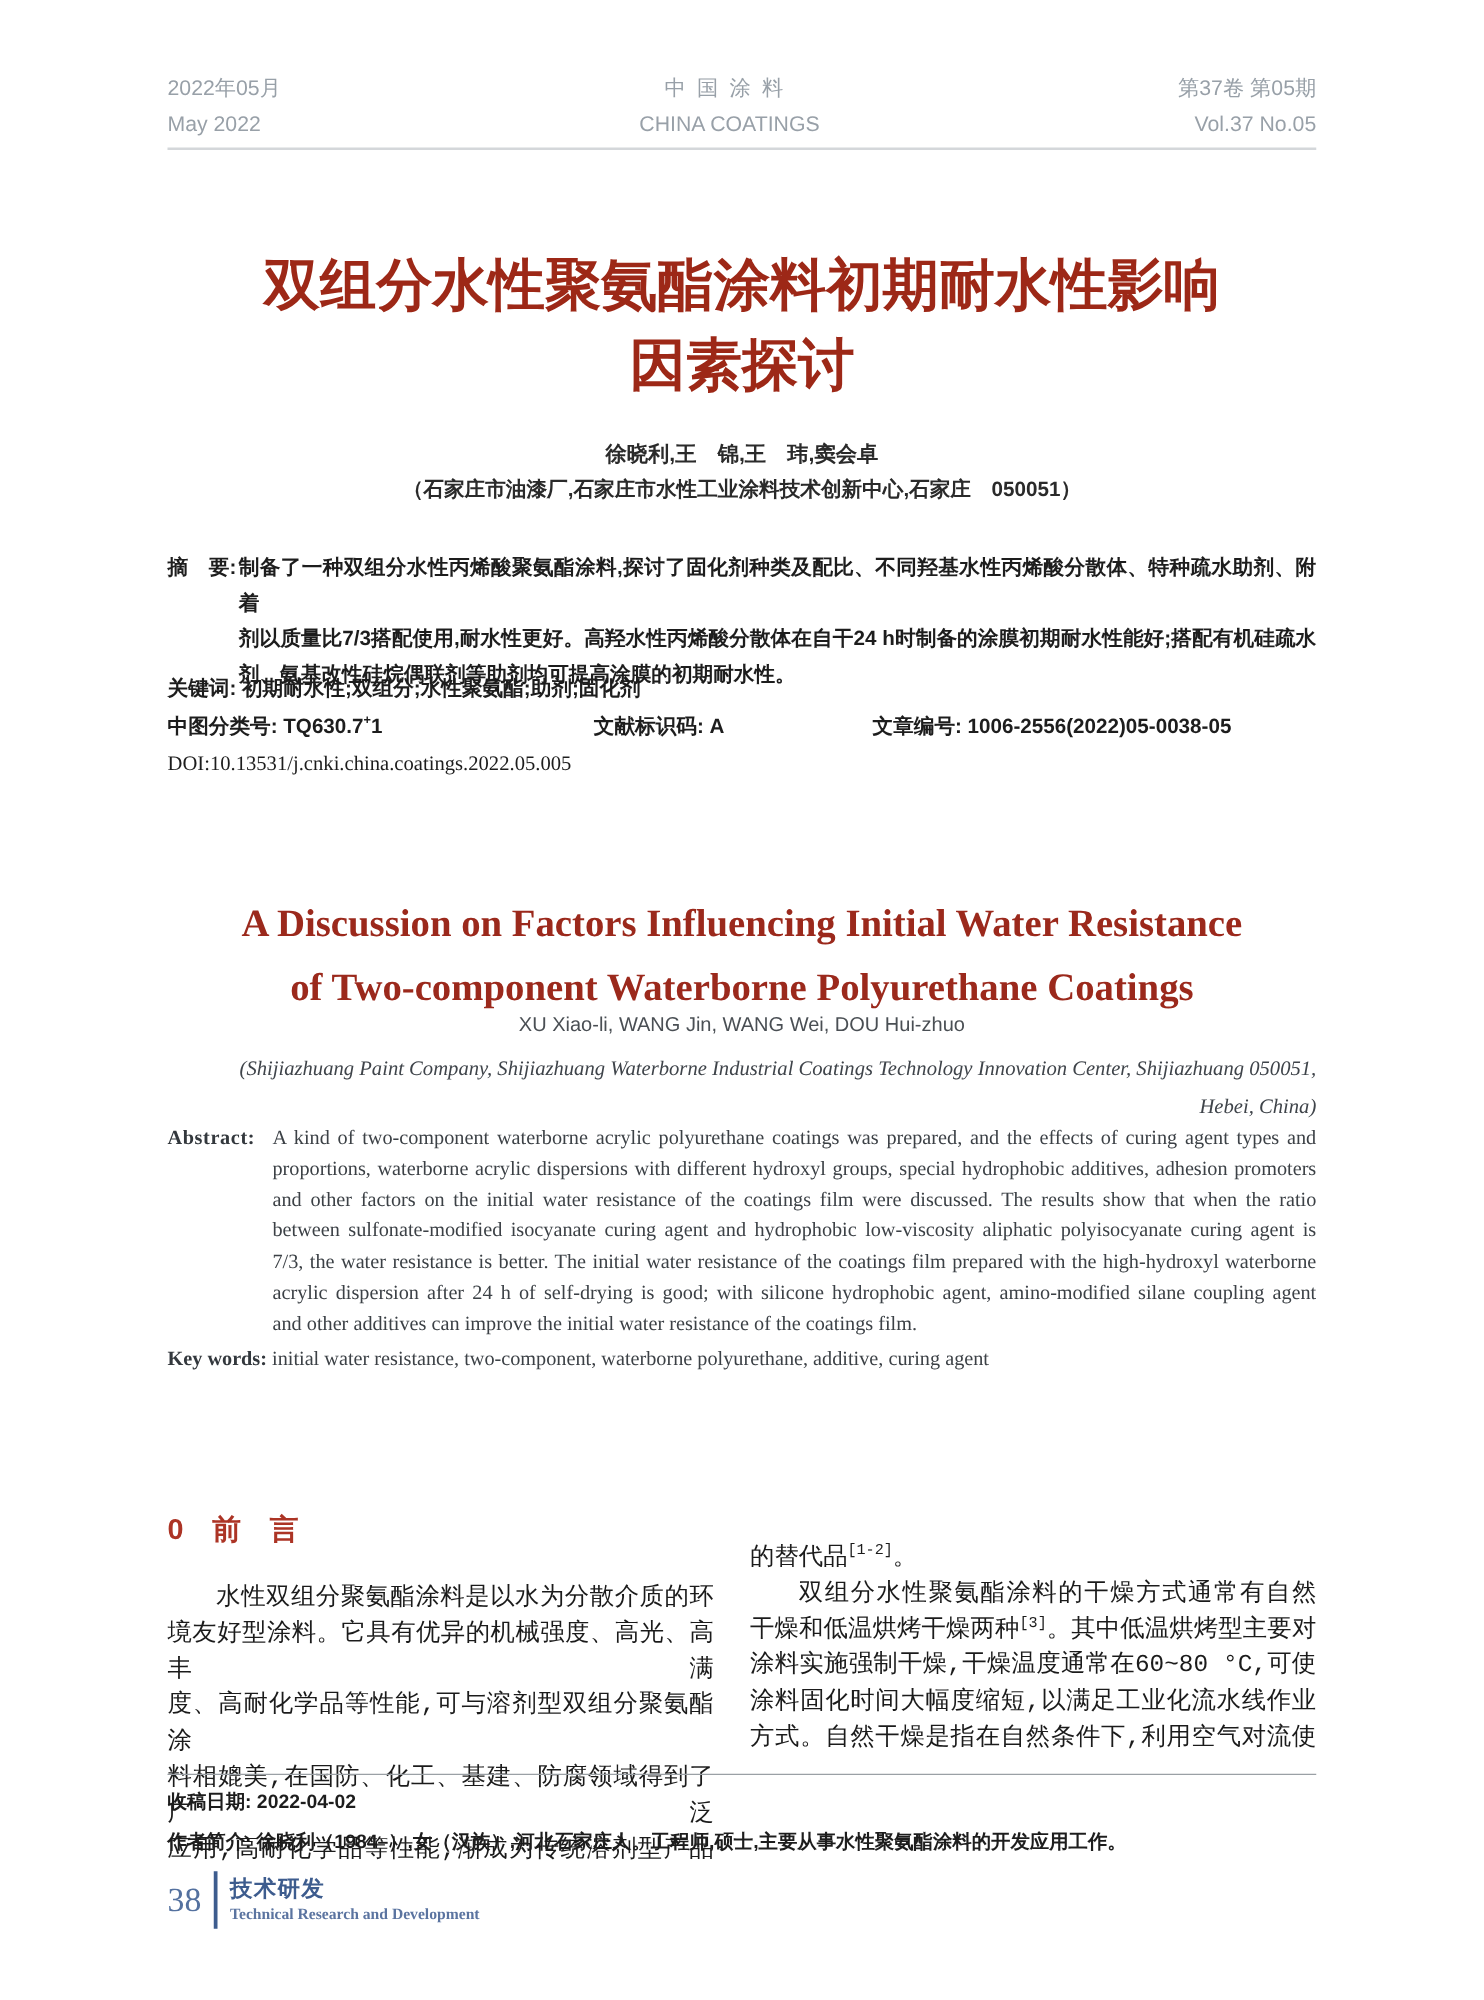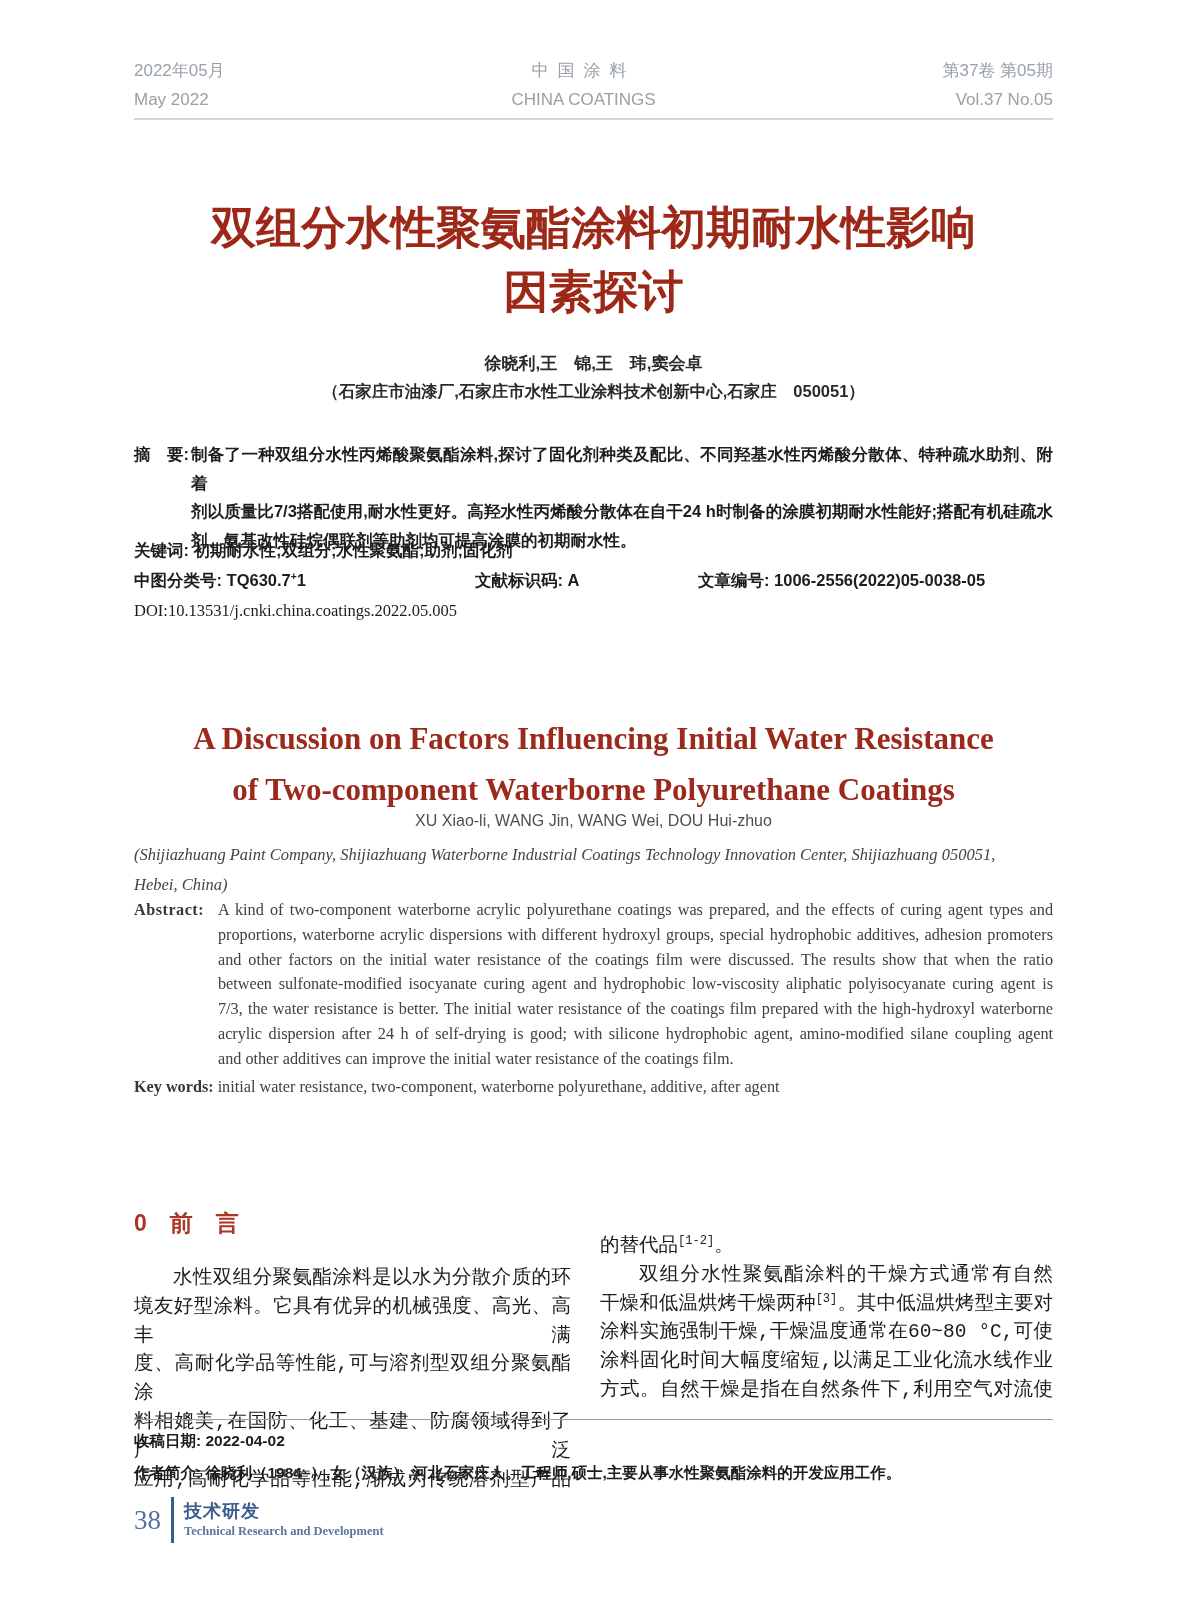--- a/index.html
+++ b/index.html
@@ -40,21 +40,21 @@
   .meta-row .cell3{flex:1;}
   .meta-row .lbl{font-weight:800;}
   .doi{top:601px;left:0;width:919px;font-family:"Liberation Serif","DejaVu Serif",serif;
        font-size:16.5px;color:#1d1d1d;}
 
   
   .title-en{top:713px;left:0;width:919px;text-align:center;
             font-family:"Liberation Serif","DejaVu Serif",serif;font-weight:700;
             font-size:31px;line-height:51px;color:#9B291C;}
   .authors-en{top:812px;left:0;width:919px;text-align:center;font-size:16px;color:#4a4f54;}
-  .affil-en{top:840px;left:0;width:919px;text-align:left;
+  .affil-en{top:840px;left:0;width:919px;text-align:right;
             font-family:"Liberation Serif","DejaVu Serif",serif;font-style:italic;
             font-size:16.5px;line-height:30px;color:#3f444a;}
 
   
   .abs-en{top:898px;left:0;width:919px;padding-left:84px;box-sizing:border-box;
           font-family:"Liberation Serif","DejaVu Serif",serif;
           font-size:16.2px;line-height:24.8px;color:#3c4146;}
   .abs-en .lbl{position:absolute;left:0;top:0;font-weight:700;letter-spacing:0.5px;color:#33383d;}
   .kw-en{top:1078px;left:0;width:919px;font-family:"Liberation Serif","DejaVu Serif",serif;
          font-size:16.2px;color:#3c4146;}
@@ -158,21 +158,21 @@
           <div class="ln">and other factors on the initial water resistance of the coatings film were discussed. The results show that when the ratio</div>
           <div class="ln">between sulfonate-modified isocyanate curing agent and hydrophobic low-viscosity aliphatic polyisocyanate curing agent is</div>
           <div class="ln">7/3, the water resistance is better. The initial water resistance of the coatings film prepared with the high-hydroxyl waterborne</div>
           <div class="ln">acrylic dispersion after 24 h of self-drying is good; with silicone hydrophobic agent, amino-modified silane coupling agent</div>
           <div class="ln last">and other additives can improve the initial water resistance of the coatings film.</div>
         </div>
     </div>
 
     <div class="abs kw-en">
       <span class="lbl">Key words:</span>
-      <span>initial water resistance, two-component, waterborne polyurethane, additive, after agent</span>
+      <span>initial water resistance, two-component, waterborne polyurethane, additive, curing agent</span>
     </div>
 
     <div class="abs col-left">
       <div class="sec-head">0　前　言</div>
       <div class="body-lines">
           <div class="ln ind">水性双组分聚氨酯涂料是以水为分散介质的环</div>
           <div class="ln">境友好型涂料。它具有优异的机械强度、高光、高丰满</div>
           <div class="ln">度、高耐化学品等性能,可与溶剂型双组分聚氨酯涂</div>
           <div class="ln">料相媲美,在国防、化工、基建、防腐领域得到了广泛</div>
           <div class="ln">应用,高耐化学品等性能,渐成为传统溶剂型产品</div>

